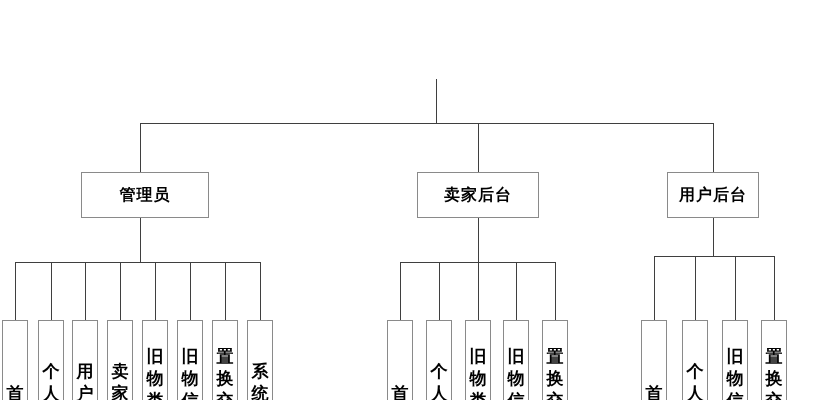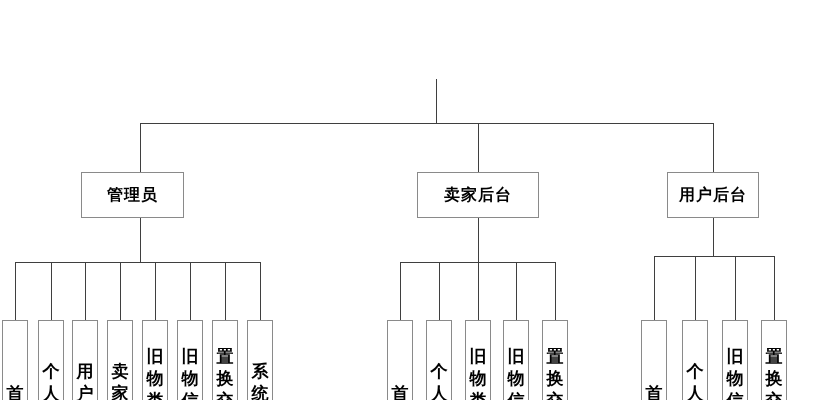--- a/index.html
+++ b/index.html
@@ -65,21 +65,21 @@
 
     <line x1="713" y1="217" x2="713" y2="256"></line>
     <line x1="654" y1="256" x2="774" y2="256"></line>
     <line x1="654" y1="256" x2="654" y2="321"></line>
     <line x1="695" y1="256" x2="695" y2="321"></line>
     <line x1="735" y1="256" x2="735" y2="321"></line>
     <line x1="774" y1="256" x2="774" y2="321"></line>
   </svg>
 
 
-  <div class="box branch" style="left:81px;width:103px">管理员</div>
+  <div class="box branch" style="left:81px;width:128px">管理员</div>
   <div class="box branch" style="left:667px;width:92px">用户后台</div>
   <div class="box branch" style="left:417px;width:122px">卖家后台</div>
 
   <div class="leaf n1" style="left:2px">首</div>
   <div class="leaf n2" style="left:38px">个人</div>
   <div class="leaf n2" style="left:72px">用户</div>
   <div class="leaf n2" style="left:107px">卖家</div>
   <div class="leaf n3" style="left:142px">旧物类</div>
   <div class="leaf n3" style="left:177px">旧物信</div>
   <div class="leaf n3" style="left:212px">置换交</div>

